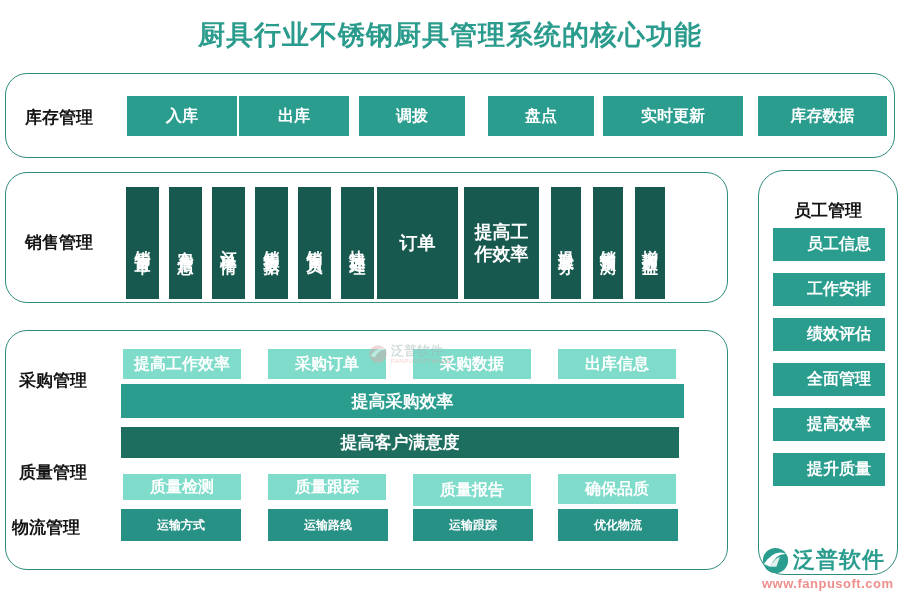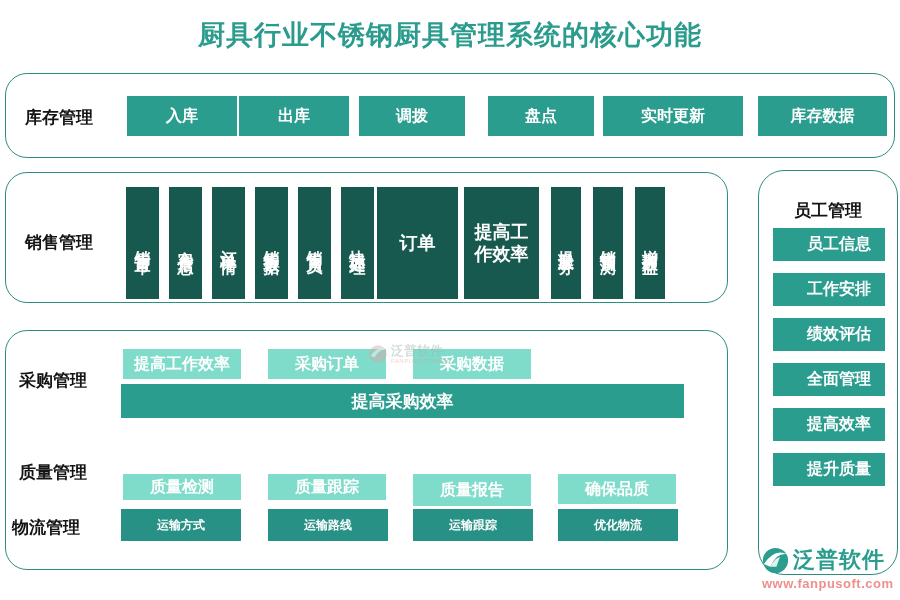--- a/index.html
+++ b/index.html
@@ -96,22 +96,24 @@
     <div class="btn btn-teal" style="left:482px;top:22px;width:106px;height:40px;">盘点</div>
     <div class="btn btn-teal" style="left:597px;top:22px;width:140px;height:40px;">实时更新</div>
     <div class="btn btn-teal" style="left:752px;top:22px;width:129px;height:40px;">库存数据</div>
   </div>
 
   <div class="panel" style="left:5px;top:330px;width:723px;height:240px;">
     <div class="row-label" style="left:13px;top:38px;">采购管理</div>
     <div class="btn btn-mint" style="left:117px;top:18px;width:118px;height:30px;">提高工作效率</div>
     <div class="btn btn-mint" style="left:262px;top:18px;width:118px;height:30px;">采购订单</div>
     <div class="btn btn-mint" style="left:407px;top:18px;width:118px;height:30px;">采购数据</div>
+    <div class="btn btn-mint" style="left:552px;top:18px;width:118px;height:30px;">出库信息</div>
 
     <div class="bar" style="left:115px;top:53px;width:563px;height:34px;background:var(--teal);text-align:right;">提高采购效率</div>
+    <div class="bar" style="left:115px;top:96px;width:558px;height:31px;background:var(--deep-bar);">提高客户满意度</div>
 
     <div class="row-label" style="left:13px;top:130px;">质量管理</div>
     <div class="btn btn-mint" style="left:117px;top:143px;width:118px;height:26px;">质量检测</div>
     <div class="btn btn-mint" style="left:262px;top:143px;width:118px;height:26px;">质量跟踪</div>
     <div class="btn btn-mint" style="left:407px;top:143px;width:118px;height:32px;">质量报告</div>
     <div class="btn btn-mint" style="left:552px;top:143px;width:118px;height:30px;">确保品质</div>
 
     <div class="row-label" style="left:6px;top:185px;">物流管理</div>
     <div class="btn btn-logi" style="left:115px;top:178px;width:120px;height:32px;">运输方式</div>
     <div class="btn btn-logi" style="left:262px;top:178px;width:120px;height:32px;text-align:right;">运输路线</div>

